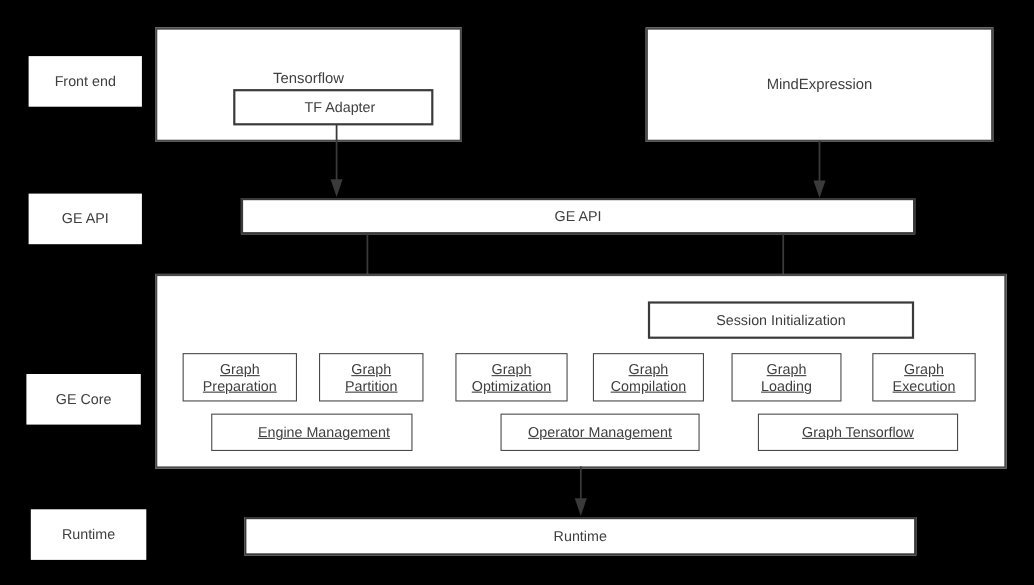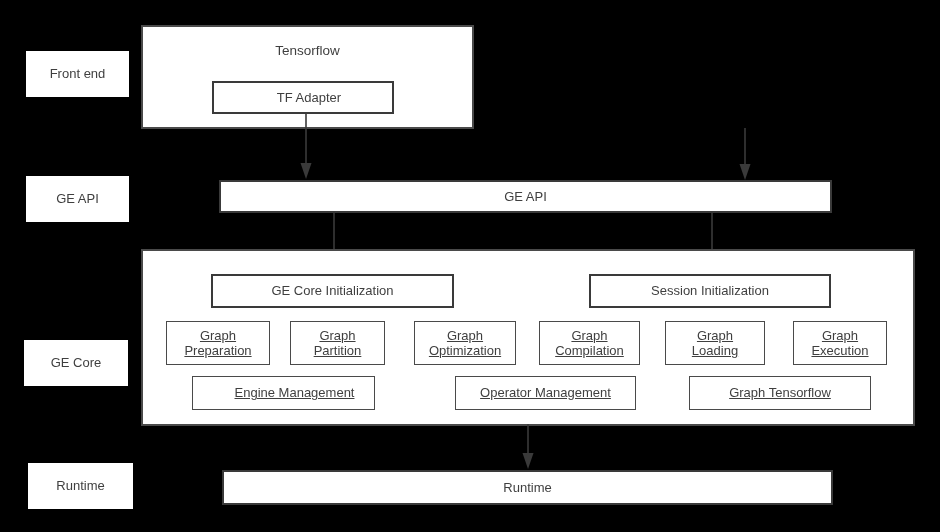--- a/index.html
+++ b/index.html
@@ -67,28 +67,31 @@
   </div>
 
   <div class="box chip" style="left:24px; top:340px; width:104px; height:46px;">
     <span>GE Core</span>
   </div>
 
   <div class="box chip" style="left:28px; top:463px; width:105px; height:46px;">
     <span>Runtime</span>
   </div>
 
-  <div class="box container-box" style="left:141px; top:25px; width:333px; height:104px; padding-top:16px;">
+  <div class="box container-box" style="left:141px; top:25px; width:279px; height:104px; padding-top:36px;">
     <span class="fs135">Tensorflow</span>
   </div>
 
   <div class="box outline fs13" style="left:212px; top:81px; width:182px; height:33px;padding-left:12px;">
     <span>TF Adapter</span>
   </div>
 
+  <div class="box container-box fs135" style="left:587px; top:25px; width:316px; height:104px; align-items:center;">
+    <span>MindExpression</span>
+  </div>
 
   <div class="arrow" style="left:298px; top:113px;">
     <svg width="16" height="68" viewBox="0 0 16 68">
       <line x1="8" y1="0" x2="8" y2="54" stroke="#3a3a3a" stroke-width="1.6"></line>
       <polygon points="8,66 2.5,50 13.5,50" fill="#3a3a3a"></polygon>
     </svg>
   </div>
 
   <div class="arrow" style="left:737px; top:128px;">
     <svg width="16" height="54" viewBox="0 0 16 54">
@@ -110,23 +113,20 @@
 
   <div class="arrow" style="left:704px; top:212px;">
     <svg width="16" height="62" viewBox="0 0 16 62">
       <line x1="8" y1="0" x2="8" y2="48" stroke="#3a3a3a" stroke-width="1.6"></line>
       <polygon points="8,60 2.5,44 13.5,44" fill="#3a3a3a"></polygon>
     </svg>
   </div>
 
   <div class="box container-box" style="left:141px; top:249px; width:774px; height:177px;"></div>
 
-  <div class="box outline fs13" style="left:211px; top:274px; width:243px; height:34px;">
-    <span>GE Core Initialization</span>
-  </div>
 
   <div class="box outline fs13" style="left:589px; top:274px; width:242px; height:34px;justify-content:center;">
     <span>Session Initialization</span>
   </div>
 
   <div class="box outline-thin fs13" style="left:166px; top:321px; width:104px; height:44px;">
     <span>Graph
 Preparation</span>
   </div>
 

